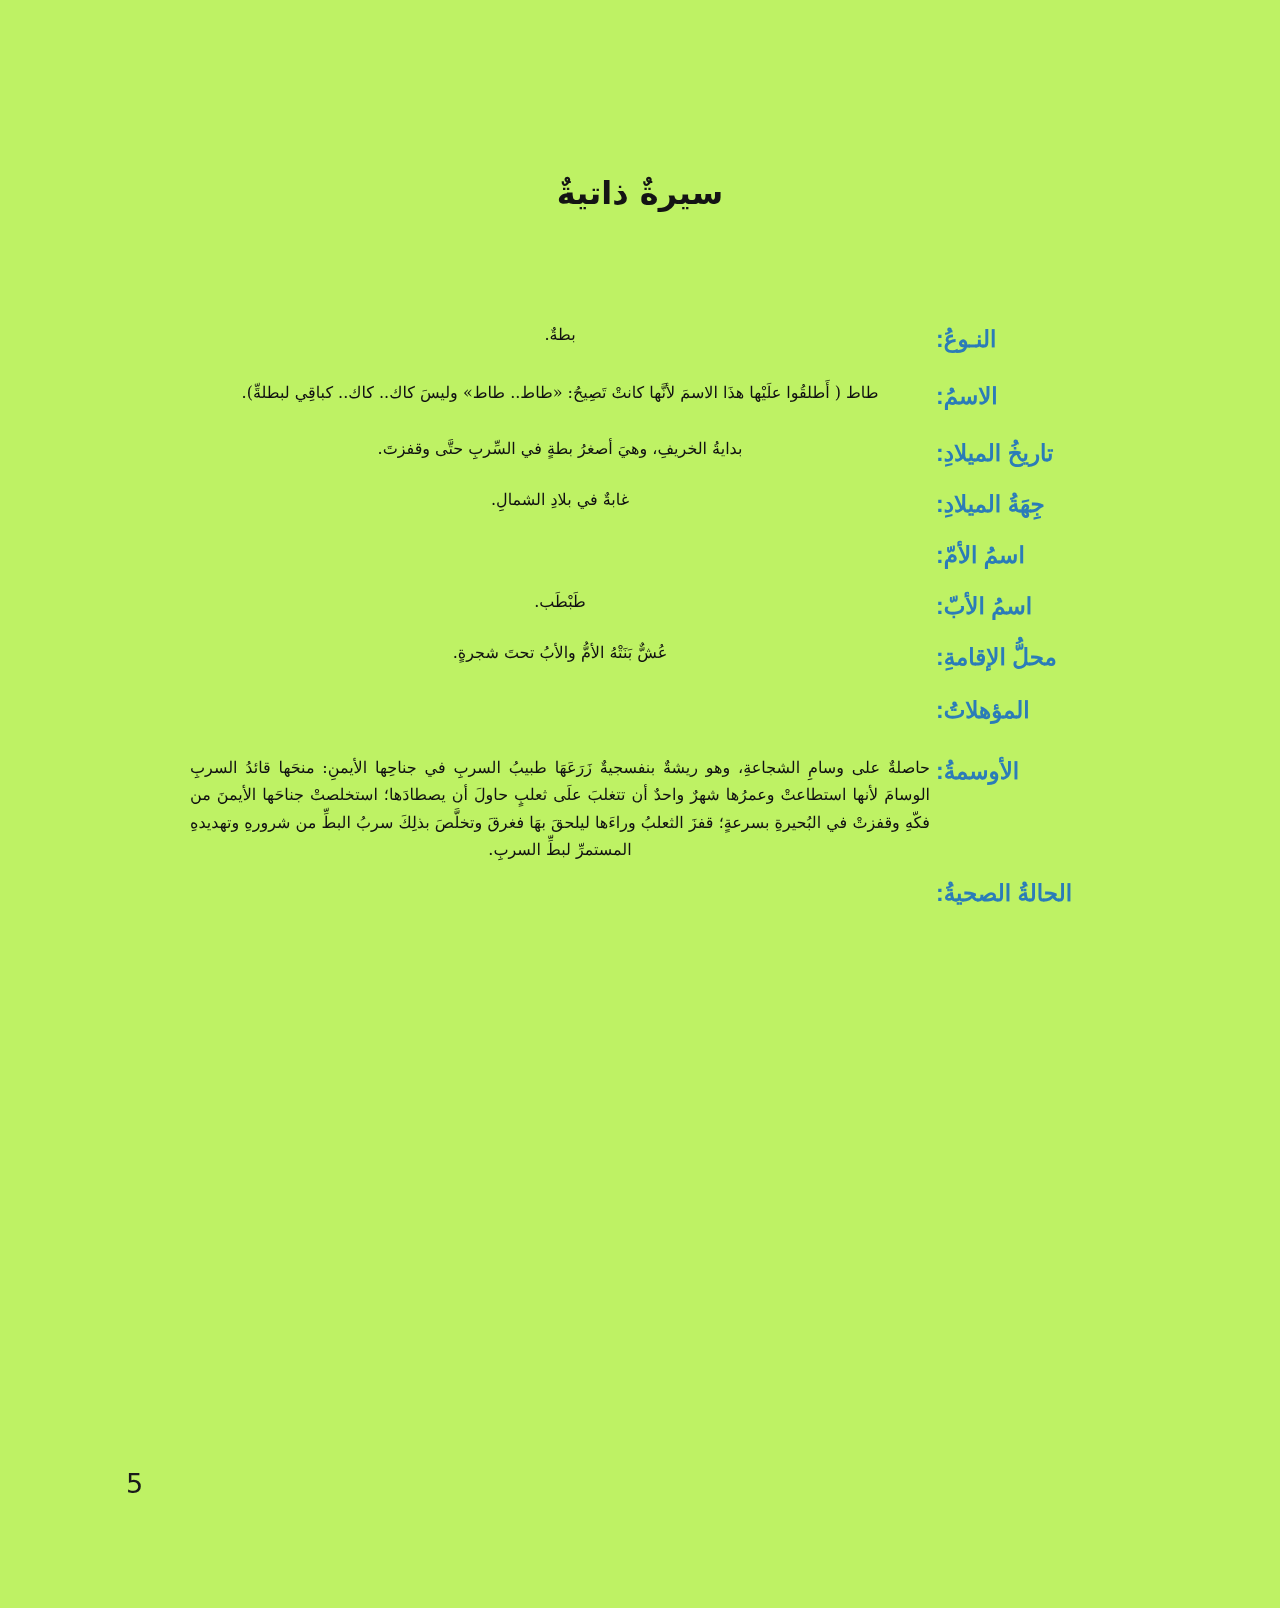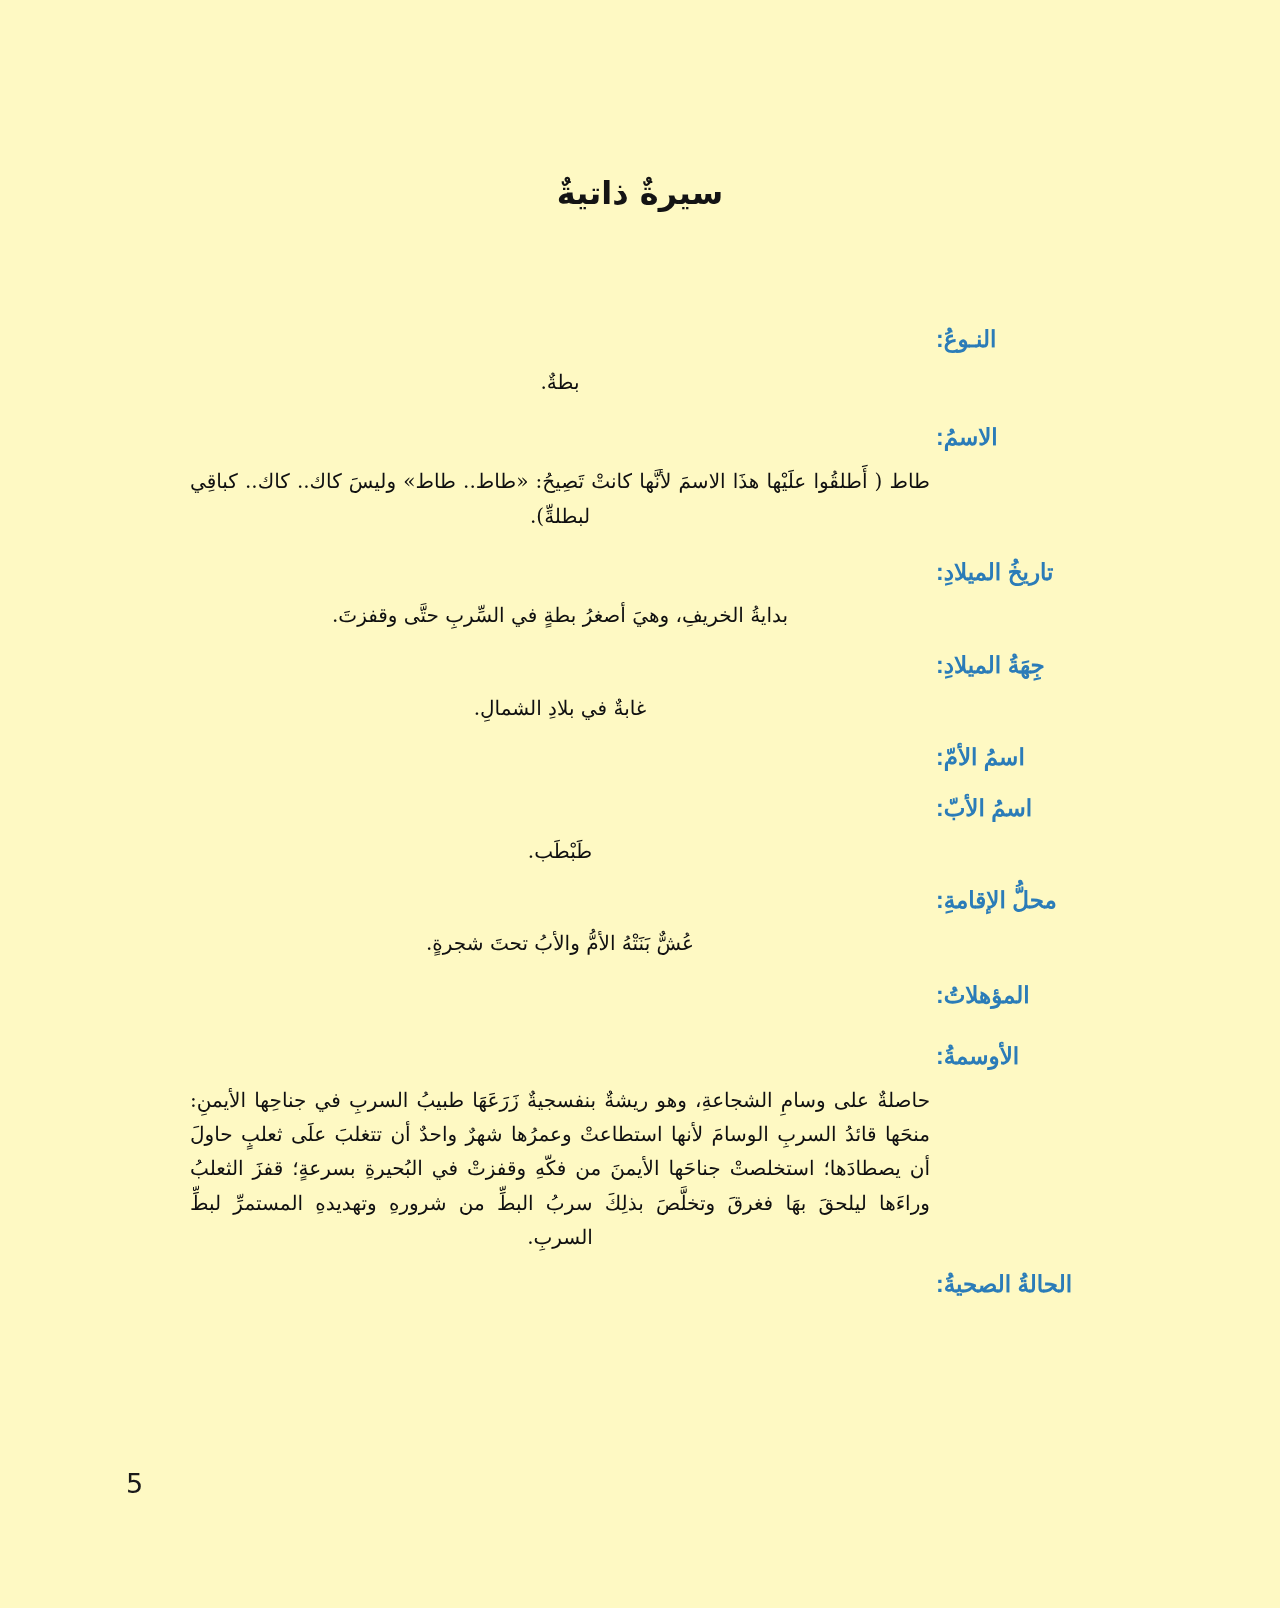--- a/index.html
+++ b/index.html
@@ -4,21 +4,21 @@
 <style>
   html, body {
     margin: 0;
     padding: 0;
     background: #ffffff;
   }
   .page {
     position: relative;
     width: 1280px;
     height: 1608px;
-    background: #fef9c3;
+    background: #bef264;
     margin: 0 auto;
     overflow: hidden;
     font-family: "DejaVu Sans", "Liberation Sans", sans-serif;
     direction: rtl;
   }
 
   
   .title-block {
     position: absolute;
     top: 168px;
@@ -56,28 +56,27 @@
     font-weight: bold;
     font-size: 23px;
     line-height: 1.52;
     color: #2b7cb8;
     white-space: nowrap;
     padding-left: 2px;
   }
   .cv-value {
     flex: 1 1 auto;
     font-family: "DejaVu Serif", "Liberation Serif", serif;
-    font-size: 20px;
+    font-size: 16px;
     line-height: 1.62;
     color: #101010;
     text-align: justify;
     text-align-last: center;
     padding-left: 22px;
     padding-right: 4px;
-    margin-top: 44px;
   }
   .cv-value.one-line {
     text-align: center;
     text-align-last: center;
   }
 
   
   .row-type      { margin-bottom: 22px; }
   .row-name      { margin-bottom: 22px; }
   .row-dob       { margin-bottom: 16px; }

